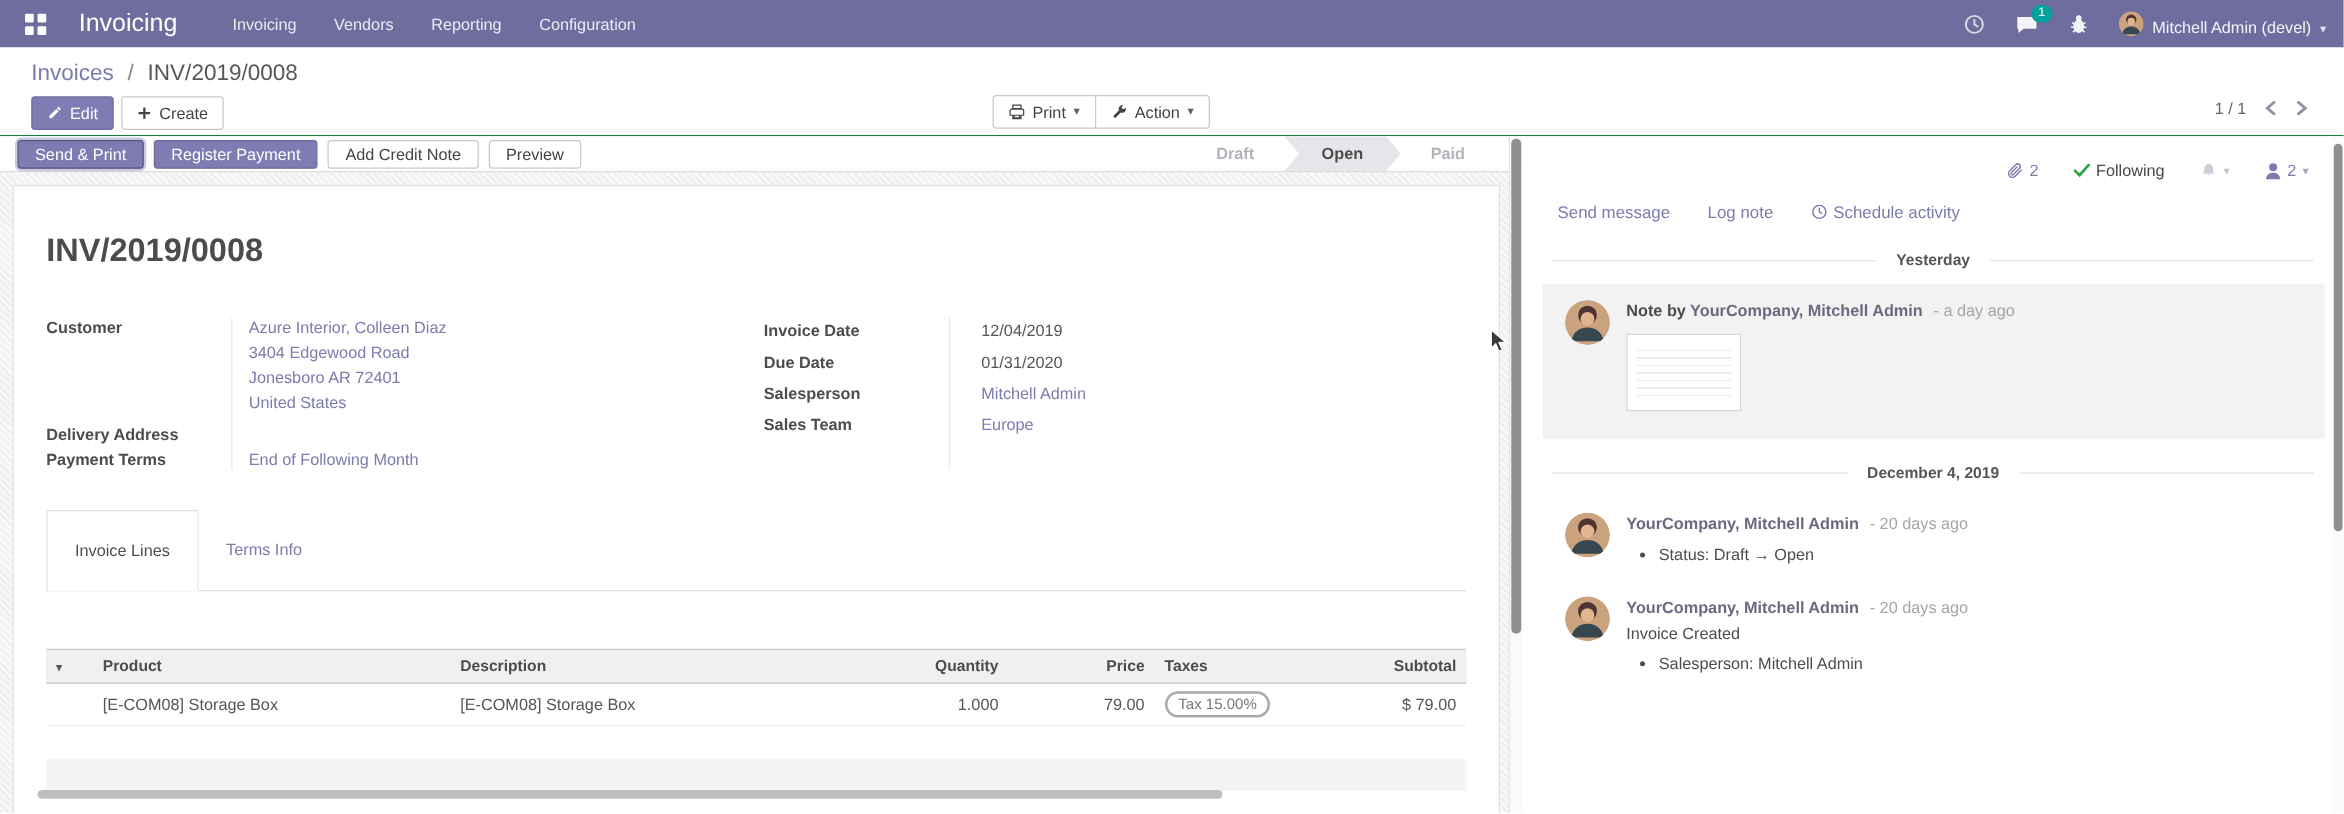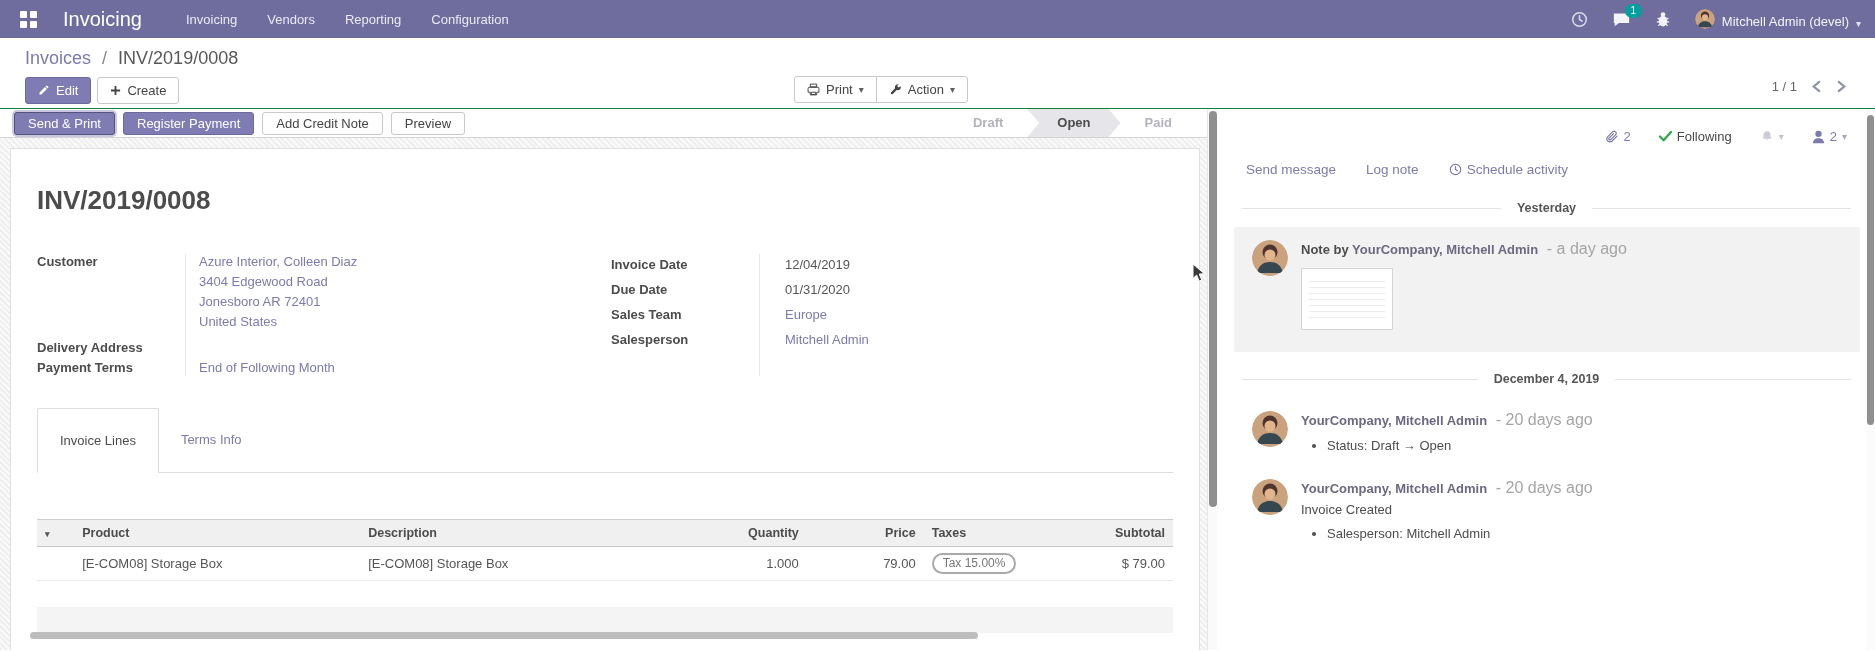--- a/index.html
+++ b/index.html
@@ -97,21 +97,21 @@
   .chatter-actions .link{display:flex;align-items:center;gap:5px;}
   .separator{display:flex;align-items:center;margin:20px 24px 12px;}
   .separator .line{flex:1;height:1px;background:#e3e3e3;}
   .separator .sep-label{margin:0 16px;font-weight:700;color:#555;font-size:12.5px;}
   .msg{display:flex;gap:13px;padding:13px 18px 16px;margin:4px 15px 0 16px;border-radius:2px;}
   .msg.note{background:#f2f2f2;padding-bottom:22px;}
   .msg-body{flex:1;min-width:0;}
   .msg-header{line-height:17px;}
   .msg-prefix{font-weight:700;color:#4c4c4c;}
   .msg-author{font-weight:700;color:#6b6980;cursor:pointer;}
-  .msg-time{color:#a5a5a5;font-size:16px;margin-left:5px;margin-top:20px;}
+  .msg-time{color:#a5a5a5;font-size:13px;margin-left:5px;margin-top:20px;}
   .attach-thumb{width:92px;height:62px;background:#fff;border:1px solid #d5d5d5;margin-top:10px;box-sizing:border-box;padding:7px;cursor:pointer;}
   .attach-thumb .doc-lines{width:100%;height:100%;background:repeating-linear-gradient(#fff 0 5px,#ececec 5px 6px);}
   .msg-text{margin-top:5px;color:#4c4c4c;}
   .track-list{margin:7px 0 0;padding-left:26px;color:#4c4c4c;}
   .track-list li{line-height:19px;}
 
   .cursor{position:absolute;left:1192px;top:263px;pointer-events:none;}
 </style>
 </head>
 <body>
@@ -262,26 +262,26 @@
             <div class="fgroup right">
               <div class="frow spaced">
                 <div class="flabel" style="width:160px">Invoice Date</div>
                 <div class="fvalue plain">12/04/2019</div>
               </div>
               <div class="frow spaced">
                 <div class="flabel" style="width:160px">Due Date</div>
                 <div class="fvalue plain">01/31/2020</div>
               </div>
               <div class="frow spaced">
+                <div class="flabel" style="width:160px">Salesperson</div>
+                <div class="fvalue"><span class="link">Mitchell Admin</span></div>
+              </div>
+              <div class="frow spaced">
                 <div class="flabel" style="width:160px">Sales Team</div>
                 <div class="fvalue"><span class="link">Europe</span></div>
-              </div>
-              <div class="frow spaced">
-                <div class="flabel" style="width:160px">Salesperson</div>
-                <div class="fvalue"><span class="link">Mitchell Admin</span></div>
               </div>
             </div>
           </div>
 
           <div class="tabs">
             <div class="tab active">Invoice Lines</div>
             <div class="tab inactive">Terms Info</div>
           </div>
 
           <table class="lines">

